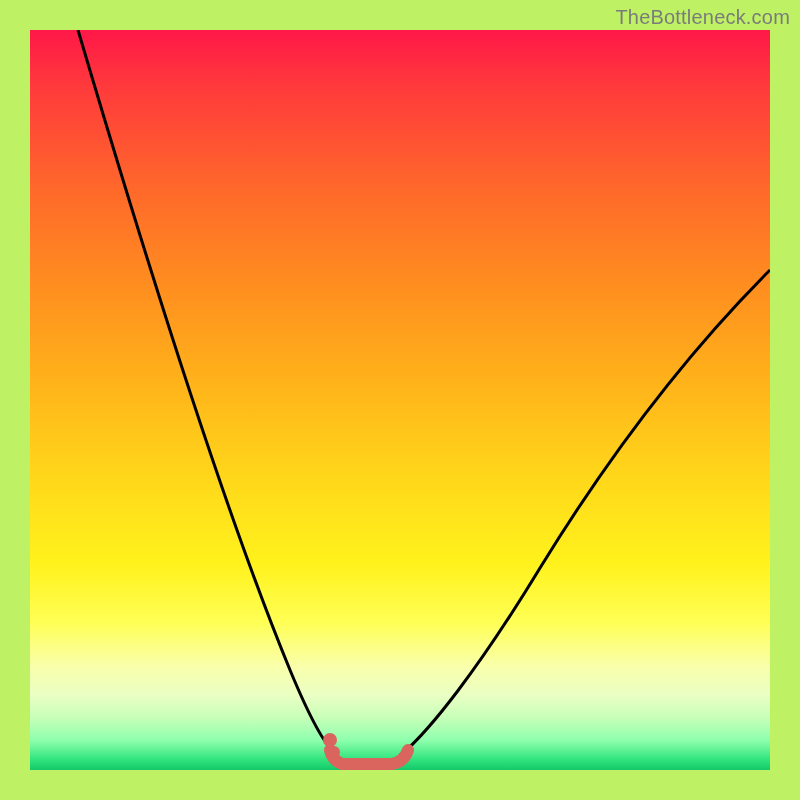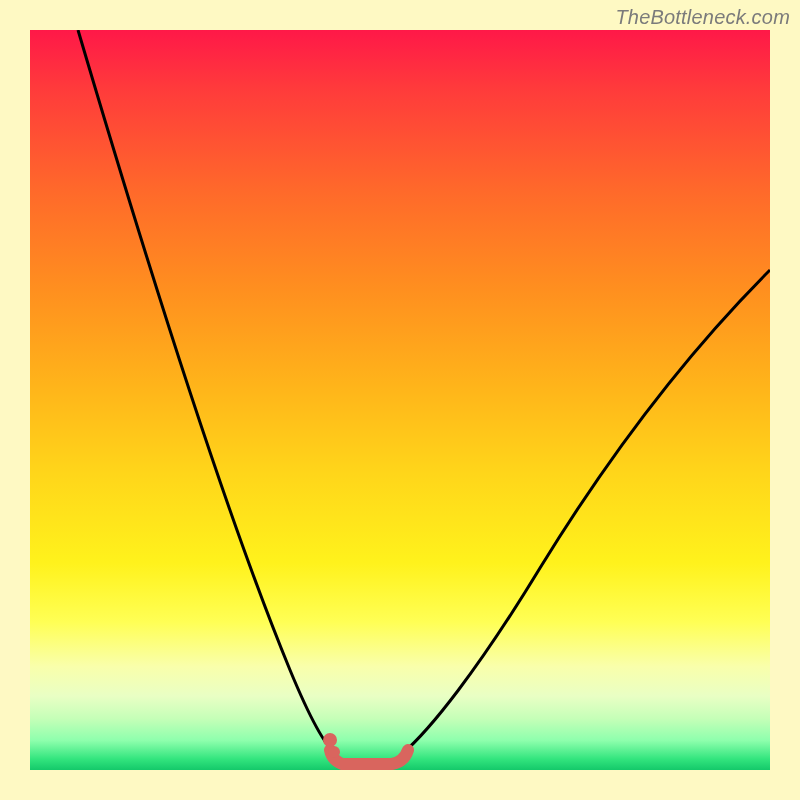--- a/index.html
+++ b/index.html
@@ -9,22 +9,21 @@
     height: 800px;
     overflow: hidden;
     background: #000;
     font-family: Arial, Helvetica, sans-serif;
   }
   .frame {
     position: absolute;
     top: 0; left: 0;
     width: 800px;
     height: 800px;
-    background: #fef9c3;
-    font-style: italic;
+    background: #bef264;
   }
   .plot-area {
     position: absolute;
     top: 30px;
     left: 30px;
     width: 740px;
     height: 740px;
     overflow: hidden;
   }
   .gradient {

